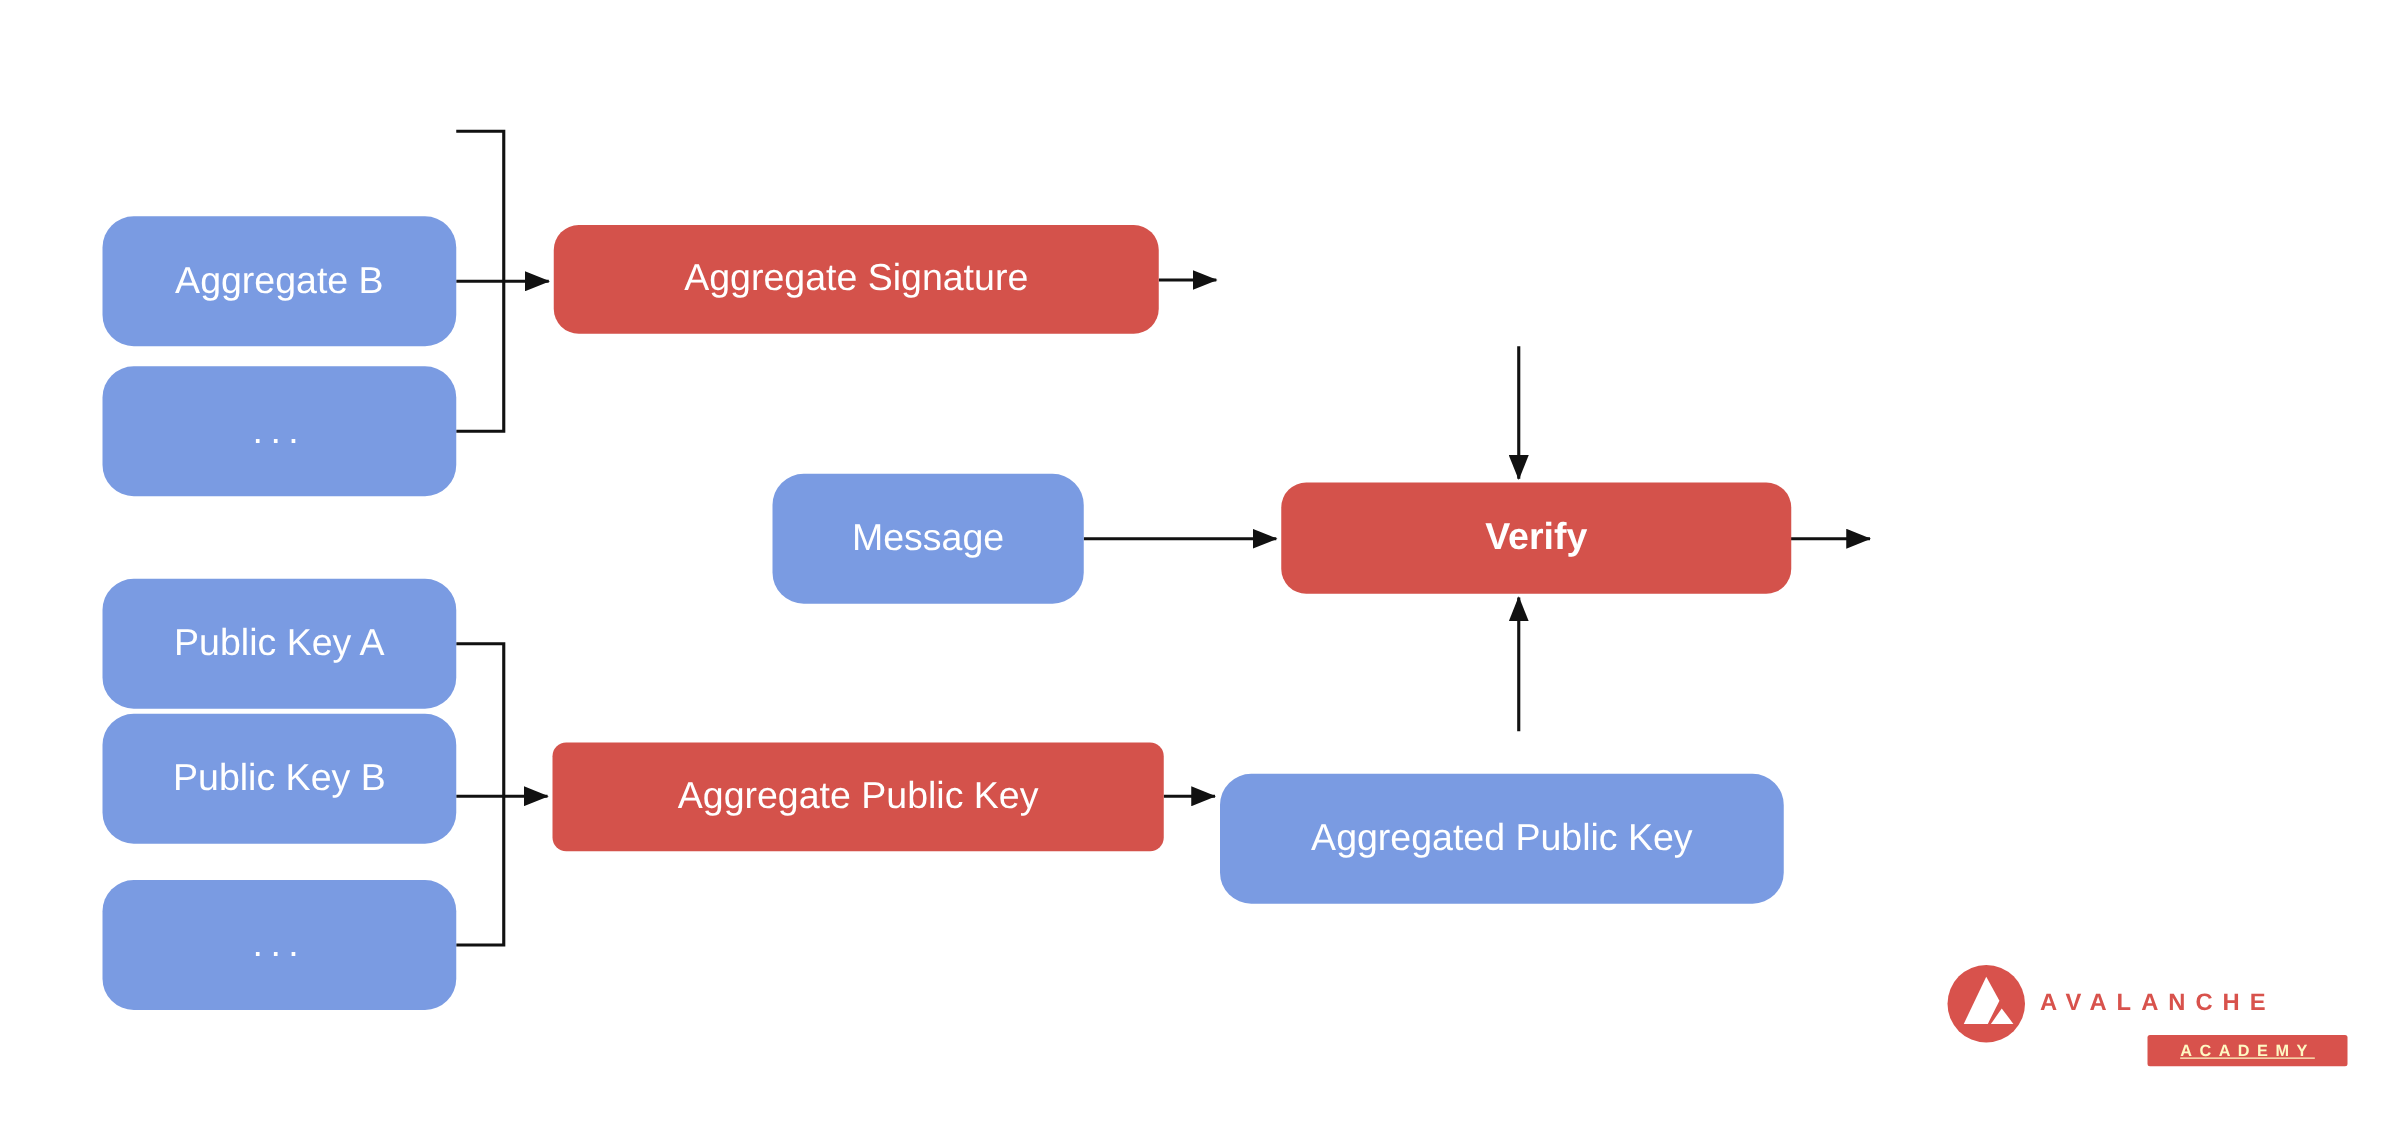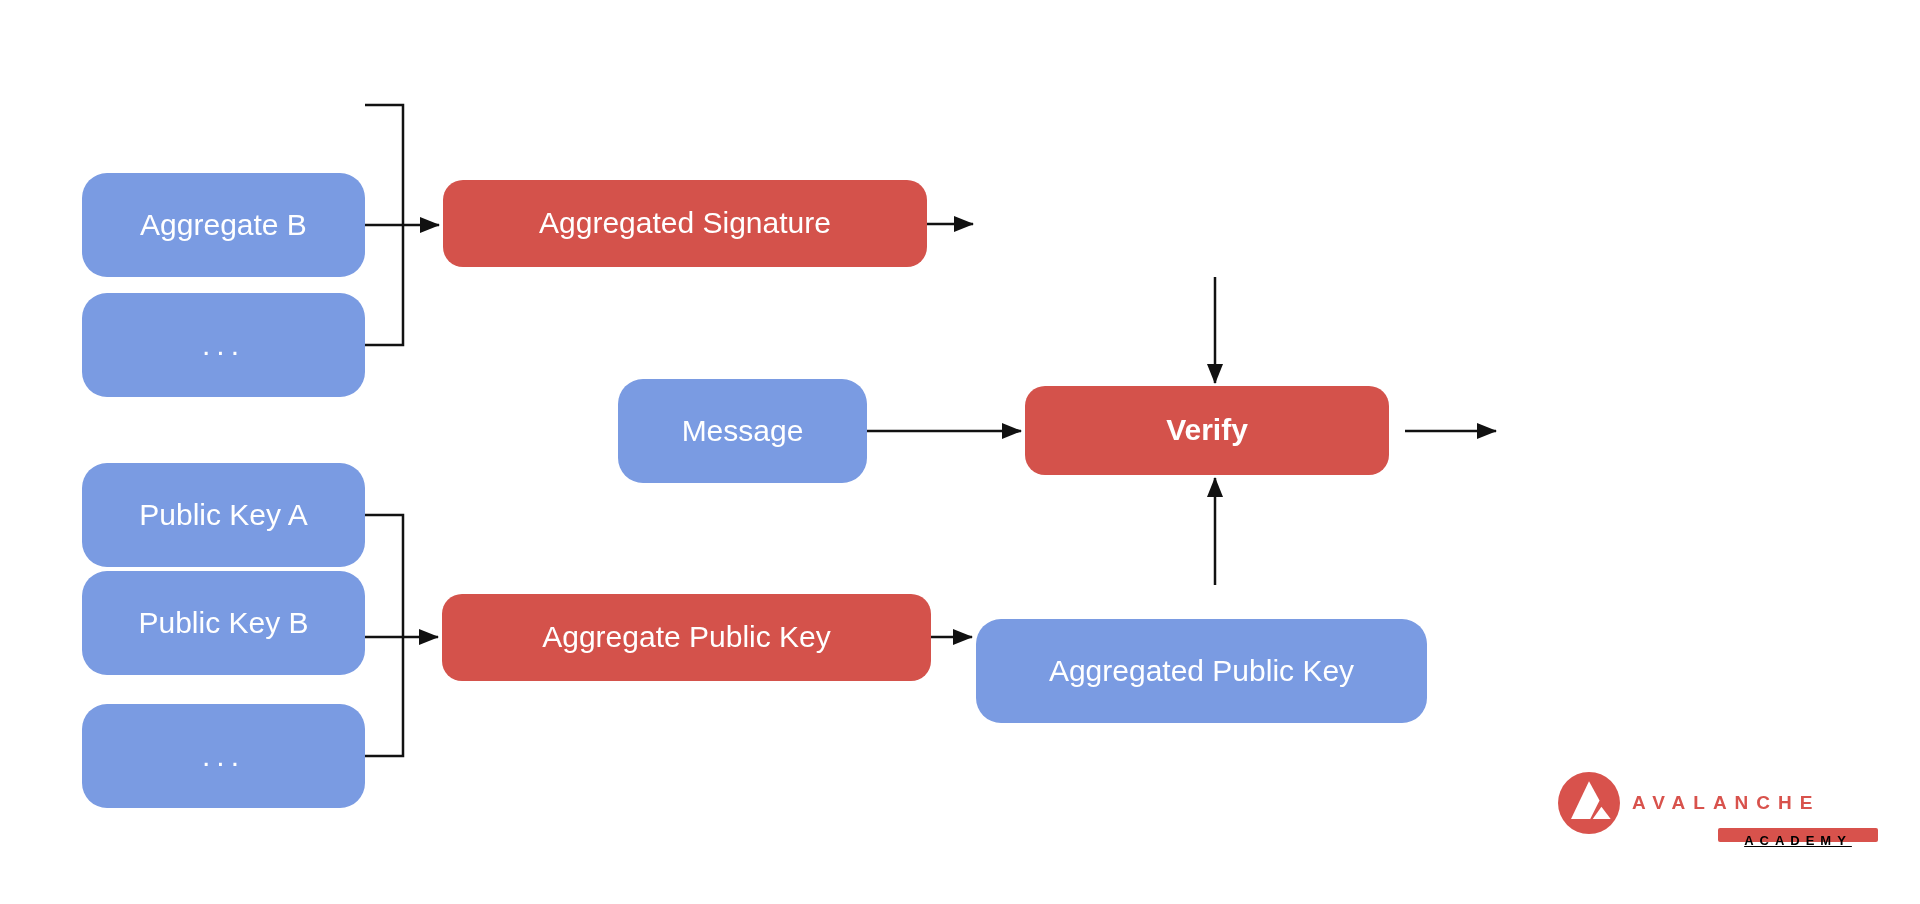--- a/index.html
+++ b/index.html
@@ -74,24 +74,24 @@
     font-size: 19px;
     font-weight: bold;
     letter-spacing: 8px;
     white-space: nowrap;
   }
   .logo-academy {
     position: absolute;
     left: 1718px;
     top: 828px;
     width: 160px;
-    height: 14px;
+    height: 25px;
     line-height: 25px;
     background: var(--logo-red, #D8524C);
-    color: #000000;
+    color: #fef9c3;
     font-size: 13px;
     font-weight: bold;
     letter-spacing: 6px;
     text-align: center;
     border-radius: 2px;
     white-space: nowrap;
     text-decoration: underline;
   }
 </style>
 </head>
@@ -125,30 +125,30 @@
 
       <path d="M931,637 H972" marker-end="url(#arrow)"></path>
 
       <path d="M1215,585 V478" marker-end="url(#arrow)"></path>
     </g>
   </svg>
 
   <div class="node blue" style="left:82px; top:173px; width:283px; height:104px;">Aggregate B</div>
   <div class="node blue dots" style="left:82px; top:293px; width:283px; height:104px;">...</div>
 
-  <div class="node red" style="left:443px; top:180px; width:484px; height:87px;">Aggregated Signature</div>
+  <div class="node red" style="left:443px; top:180px; width:484px; height:87px;">Aggregate Signature</div>
 
   <div class="node blue" style="left:618px; top:379px; width:249px; height:104px;">Message</div>
-  <div class="node red bold" style="left:1025px; top:386px; width:364px; height:89px;">Verify</div>
+  <div class="node red bold" style="left:1025px; top:386px; width:408px; height:89px;">Verify</div>
 
   <div class="node blue" style="left:82px; top:463px; width:283px; height:104px;text-align:center;">Public Key A</div>
   <div class="node blue" style="left:82px; top:571px; width:283px; height:104px;">Public Key B</div>
   <div class="node blue dots" style="left:82px; top:704px; width:283px; height:104px;">...</div>
 
-  <div class="node red" style="left:442px; top:594px; width:489px; height:87px;">Aggregate Public Key</div>
+  <div class="node red" style="left:442px; top:594px; width:489px; height:87px;border-radius:11px;">Aggregate Public Key</div>
   <div class="node blue" style="left:976px; top:619px; width:451px; height:104px;">Aggregated Public Key</div>
 
   <div class="logo-mark">
     <svg viewBox="0 0 100 100">
       <path d="M50,15 L21,76 L52,76 L67,46 Z" fill="#ffffff"></path>
       <path d="M70,56 L85,76 L56,76 Z" fill="#ffffff"></path>
     </svg>
   </div>
   <div class="logo-brand">AVALANCHE</div>
   <div class="logo-academy">ACADEMY</div>

